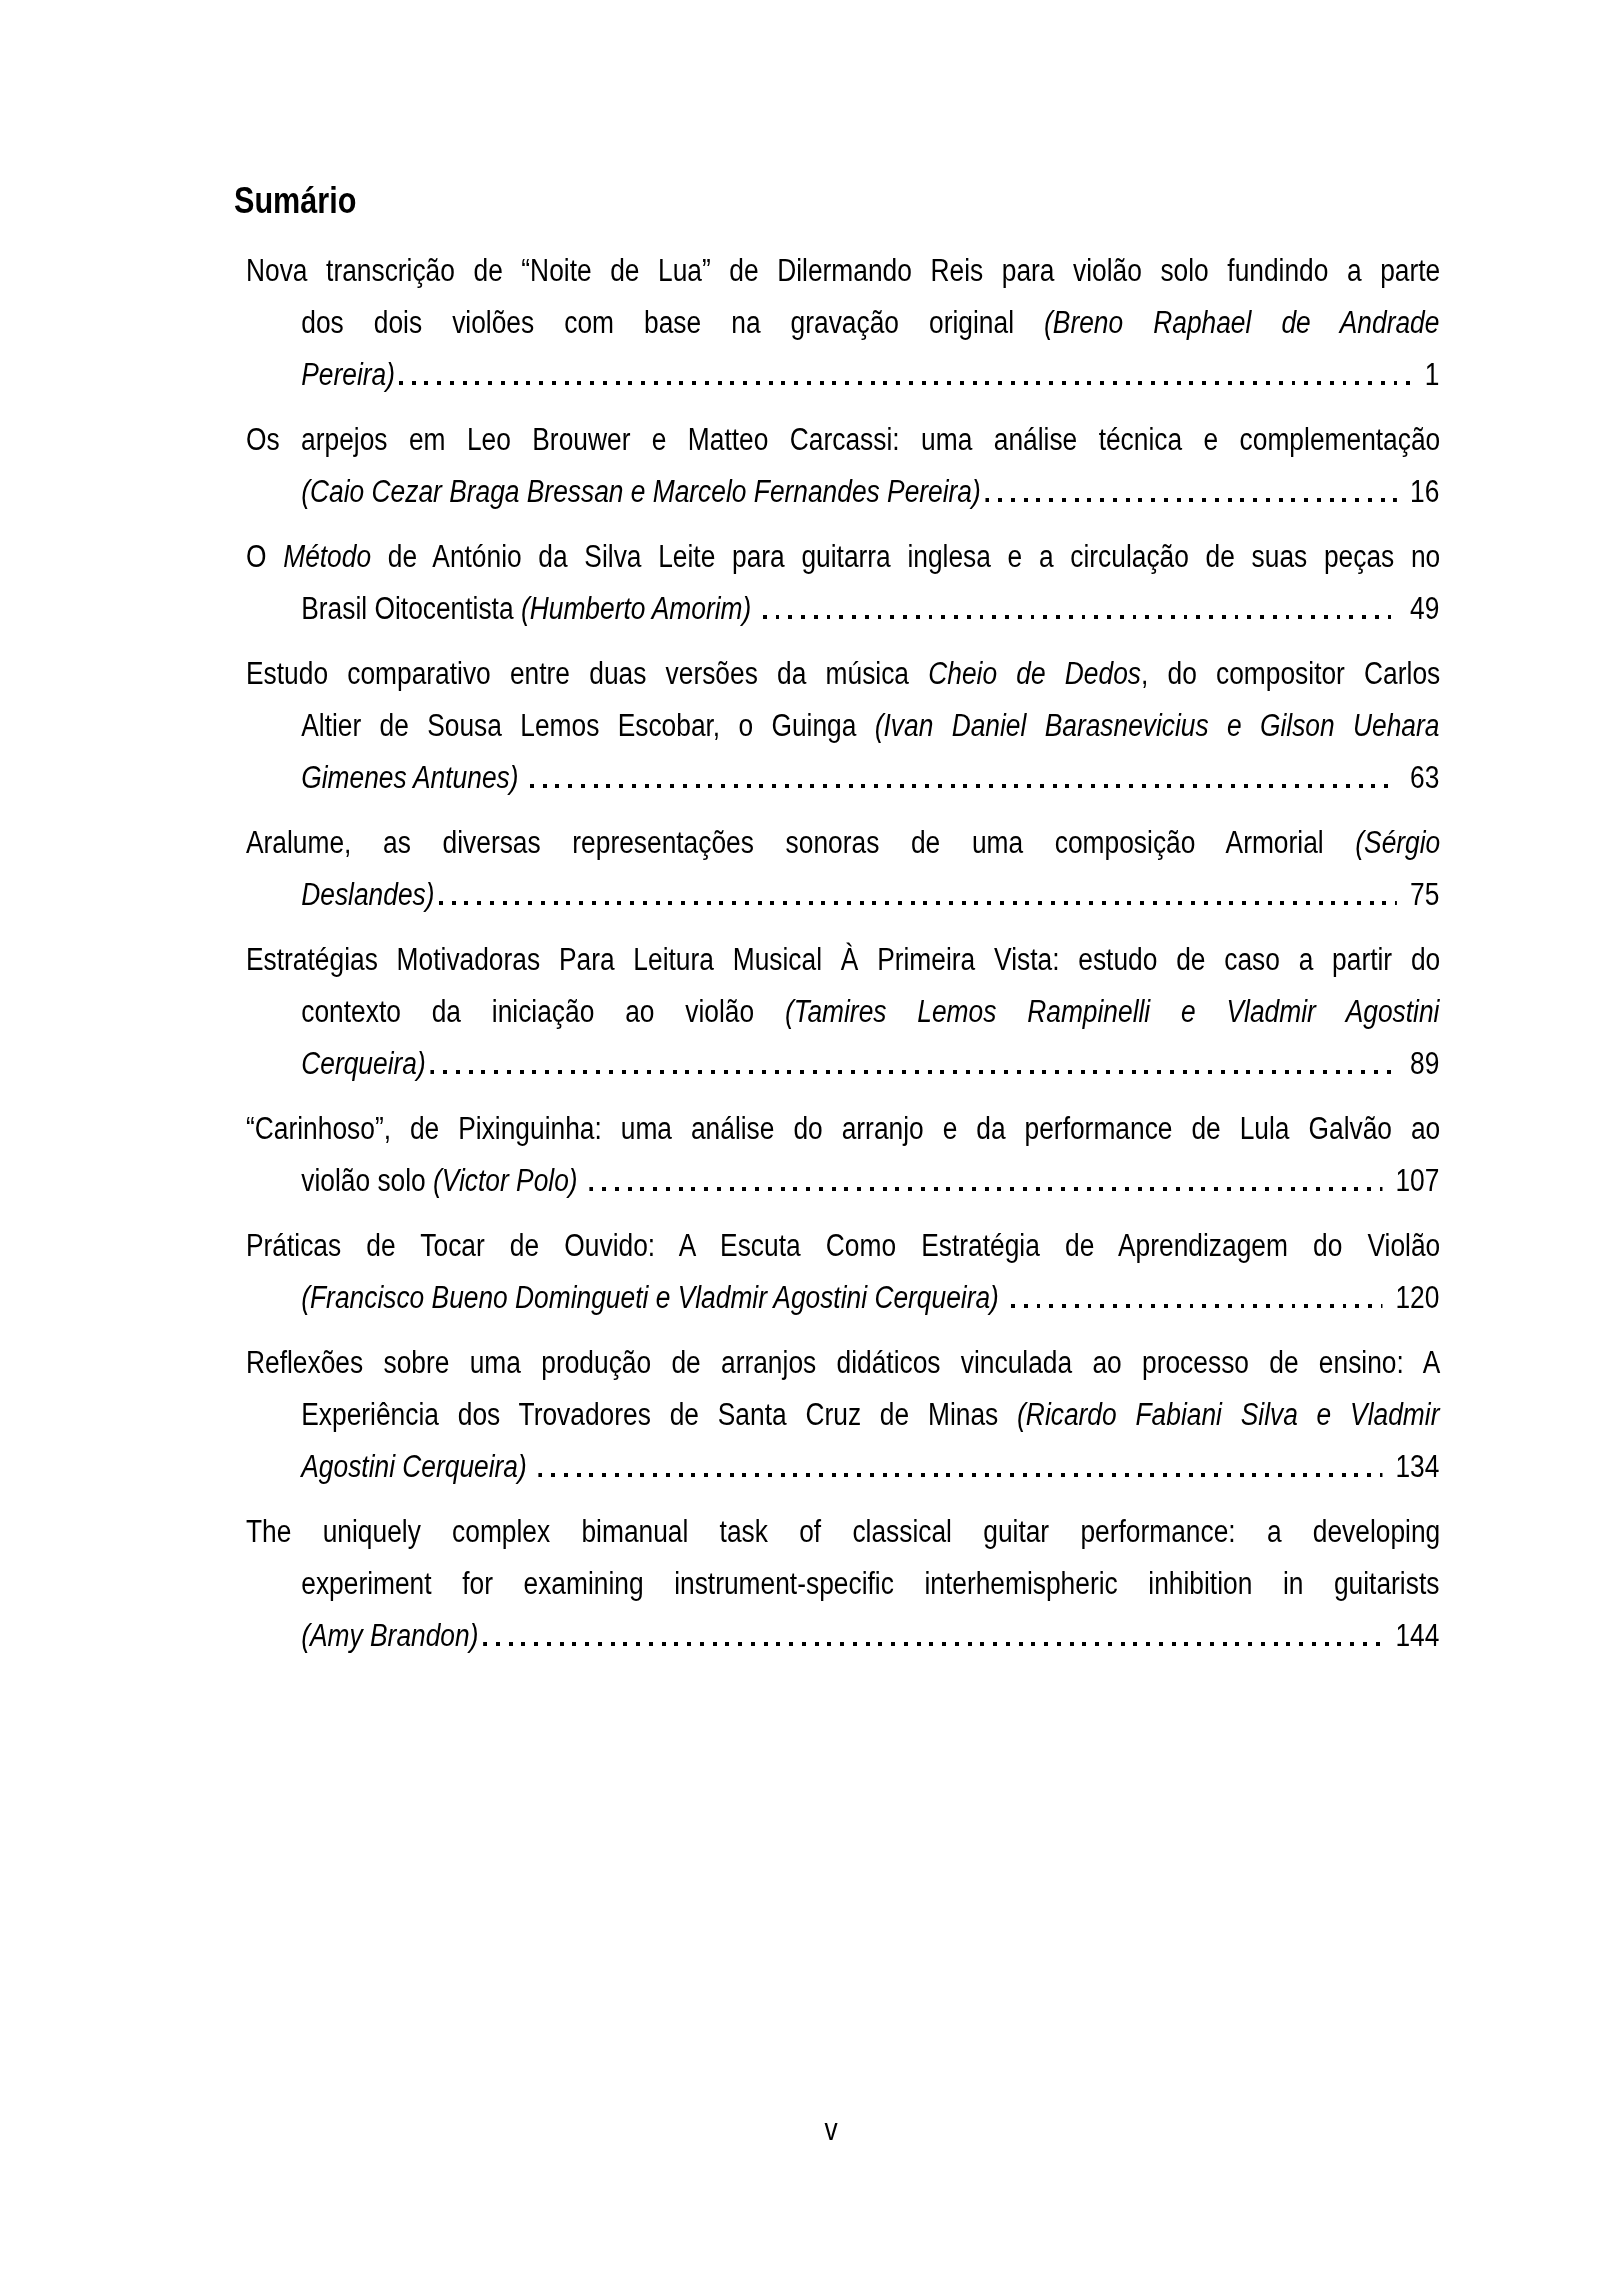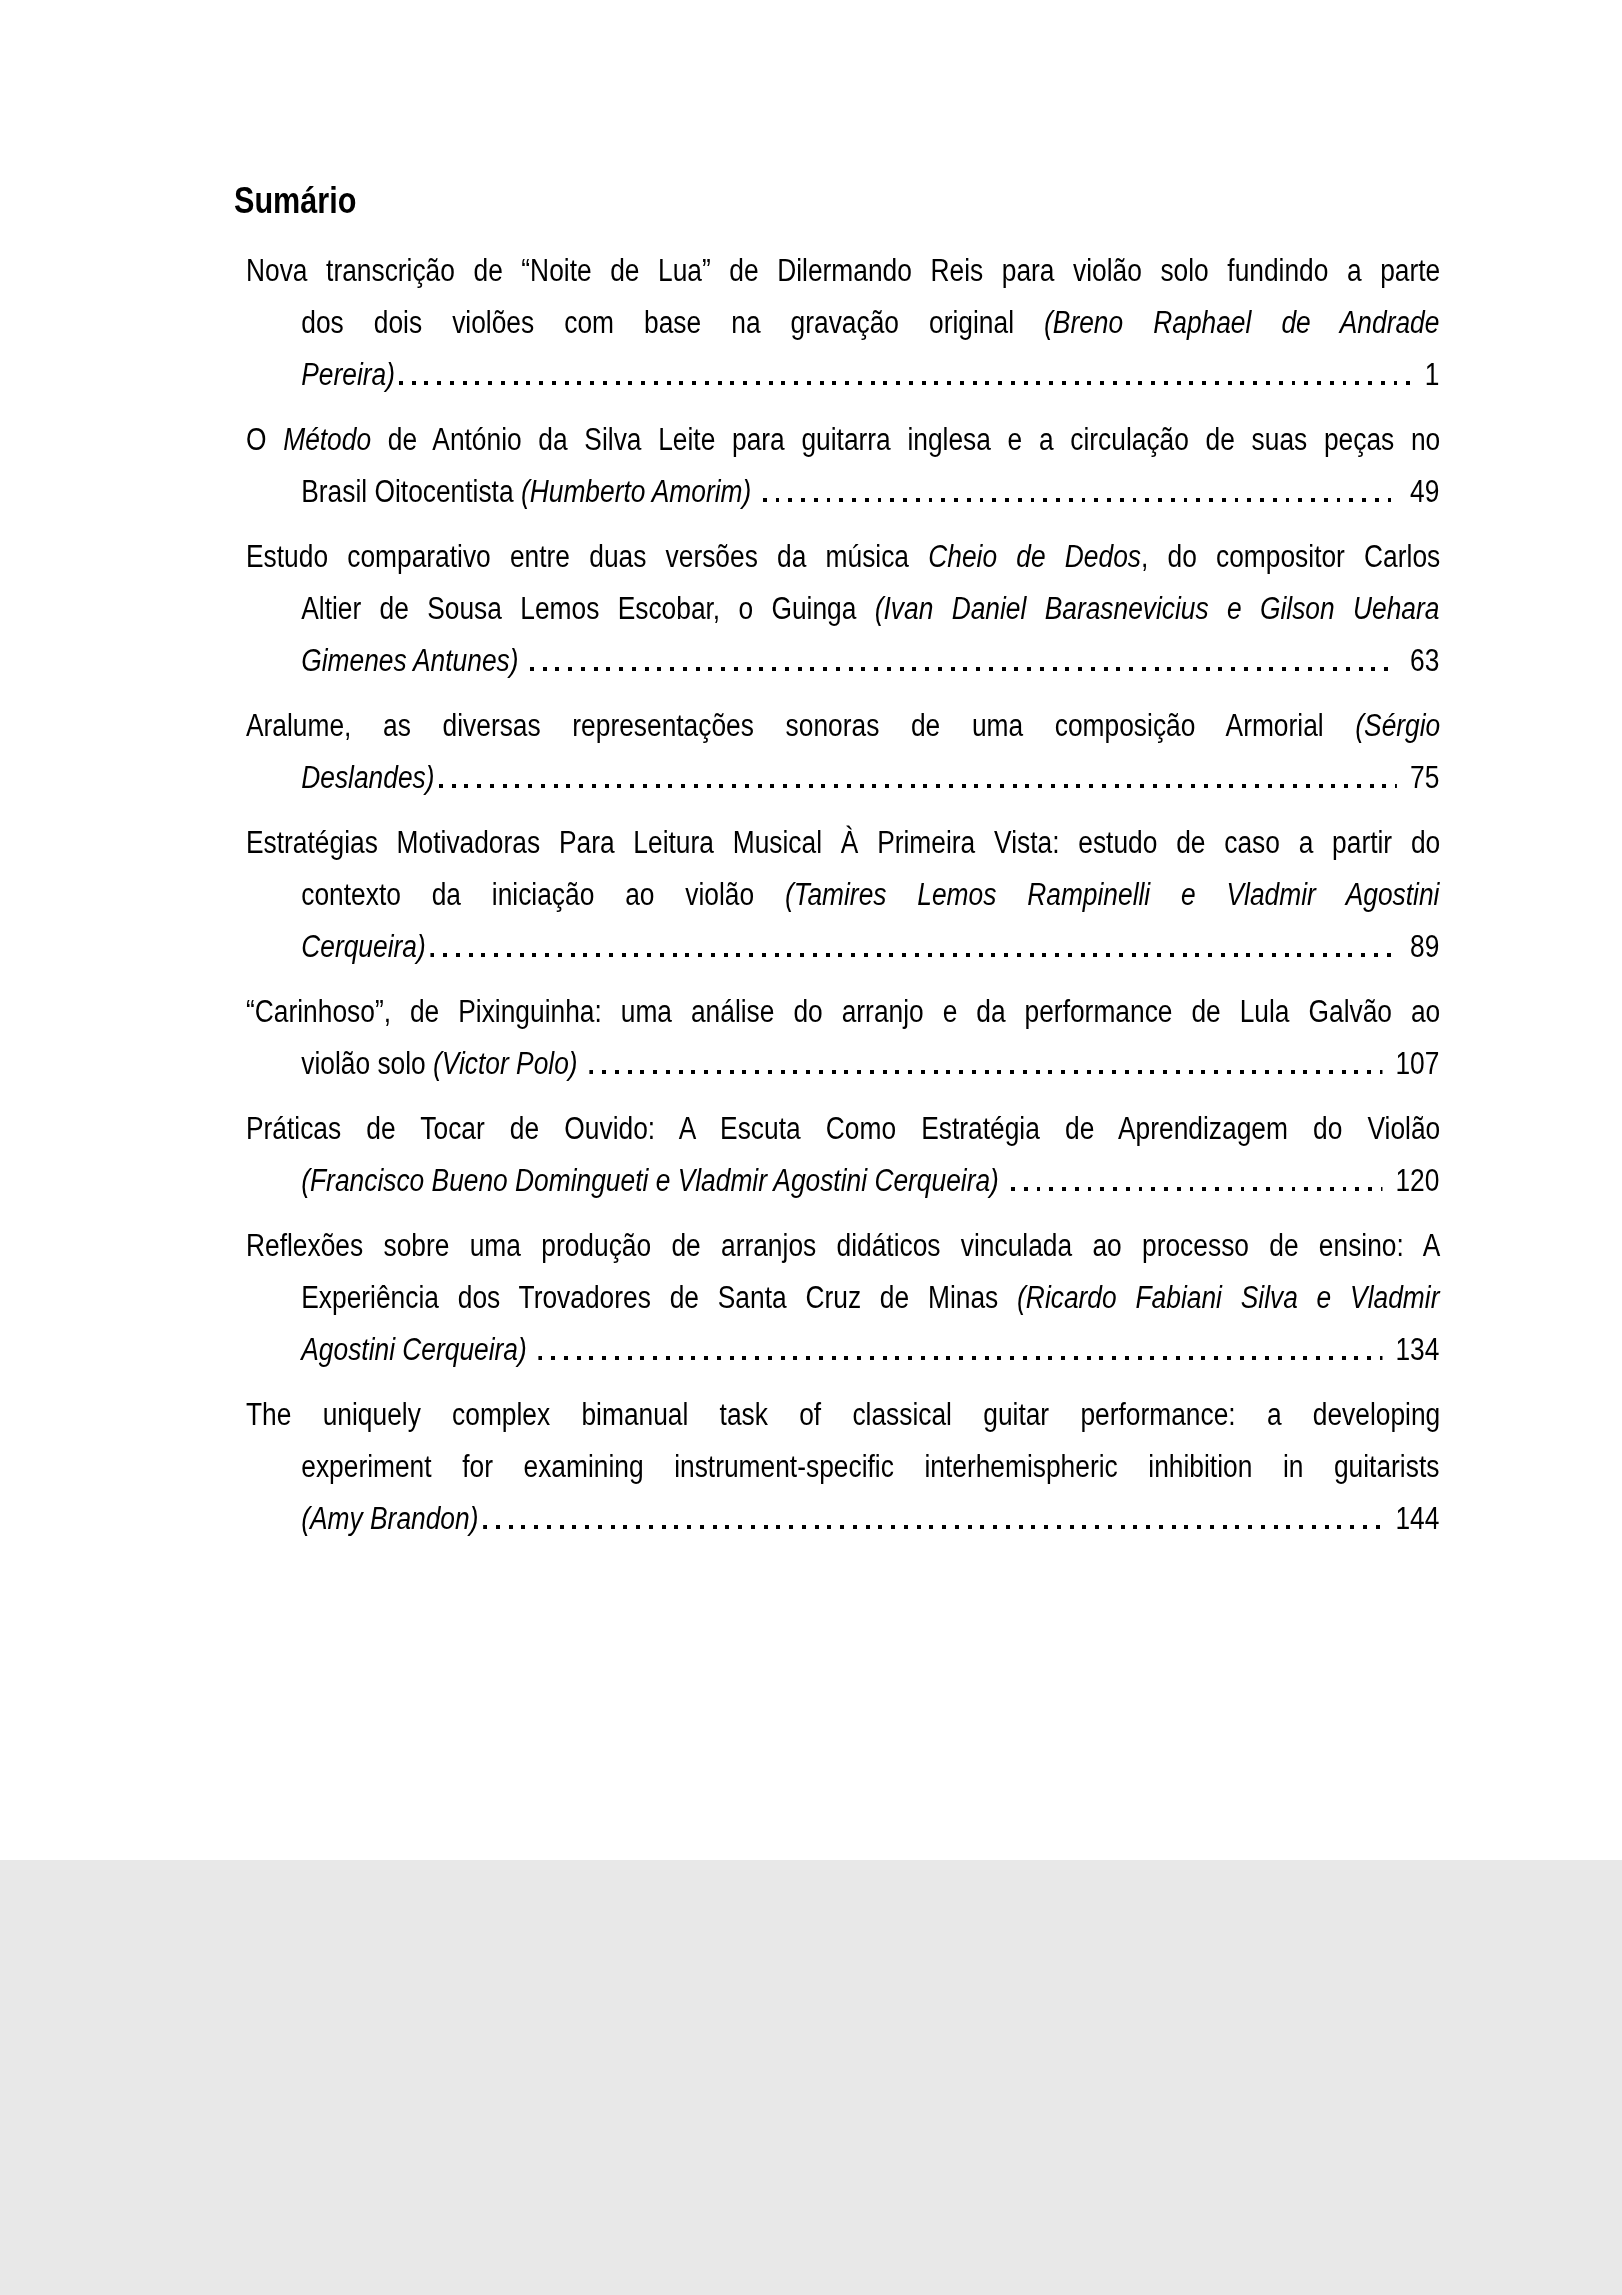--- a/index.html
+++ b/index.html
@@ -1,18 +1,18 @@
 <!DOCTYPE html>
 <html style="font-size:10.5px"><head>
 <meta charset="utf-8">
 <style>
   html,body { margin:0; padding:0; background:#e8e8e8; }
   .page {
     position:relative;
-    width:1622px; height:1860px;
+    width:1622px; height:2295px;
     background:#ffffff;
     font-family:"Liberation Sans", sans-serif;
     color:#000;
     overflow:hidden;
   }
   
   .doc-title {
     position:absolute; left:234px; top:179px;
     width:654px;
     font-size:36px; font-weight:bold;
@@ -66,20 +66,28 @@
 <div class="page">
   <div class="doc-title">Sumário</div>
   <div class="toc">
       <div class="entry">
         <div class="line"><span>Nova transcrição de “Noite de Lua” de Dilermando Reis para violão solo fundindo a parte</span></div>
         <div class="line cont"><span>dos dois violões com base na gravação original </span><i>(Breno Raphael de Andrade</i></div>
         <div class="line cont last">
           <span class="ltext"><i>Pereira)</i></span>
           <span class="dots"></span>
           <span class="pagenum">1</span>
+        </div>
+      </div>
+      <div class="entry">
+        <div class="line"><span>Os arpejos em Leo Brouwer e Matteo Carcassi: uma análise técnica e complementação</span></div>
+        <div class="line cont last">
+          <span class="ltext"><i>(Caio Cezar Braga Bressan e Marcelo Fernandes Pereira)</i></span>
+          <span class="dots"></span>
+          <span class="pagenum">16</span>
         </div>
       </div>
       <div class="entry">
         <div class="line"><span>O </span><i>Método</i><span> de António da Silva Leite para guitarra inglesa e a circulação de suas peças no</span></div>
         <div class="line cont last">
           <span class="ltext"><span>Brasil Oitocentista </span><i>(Humberto Amorim)</i><span> </span></span>
           <span class="dots"></span>
           <span class="pagenum">49</span>
         </div>
       </div>

